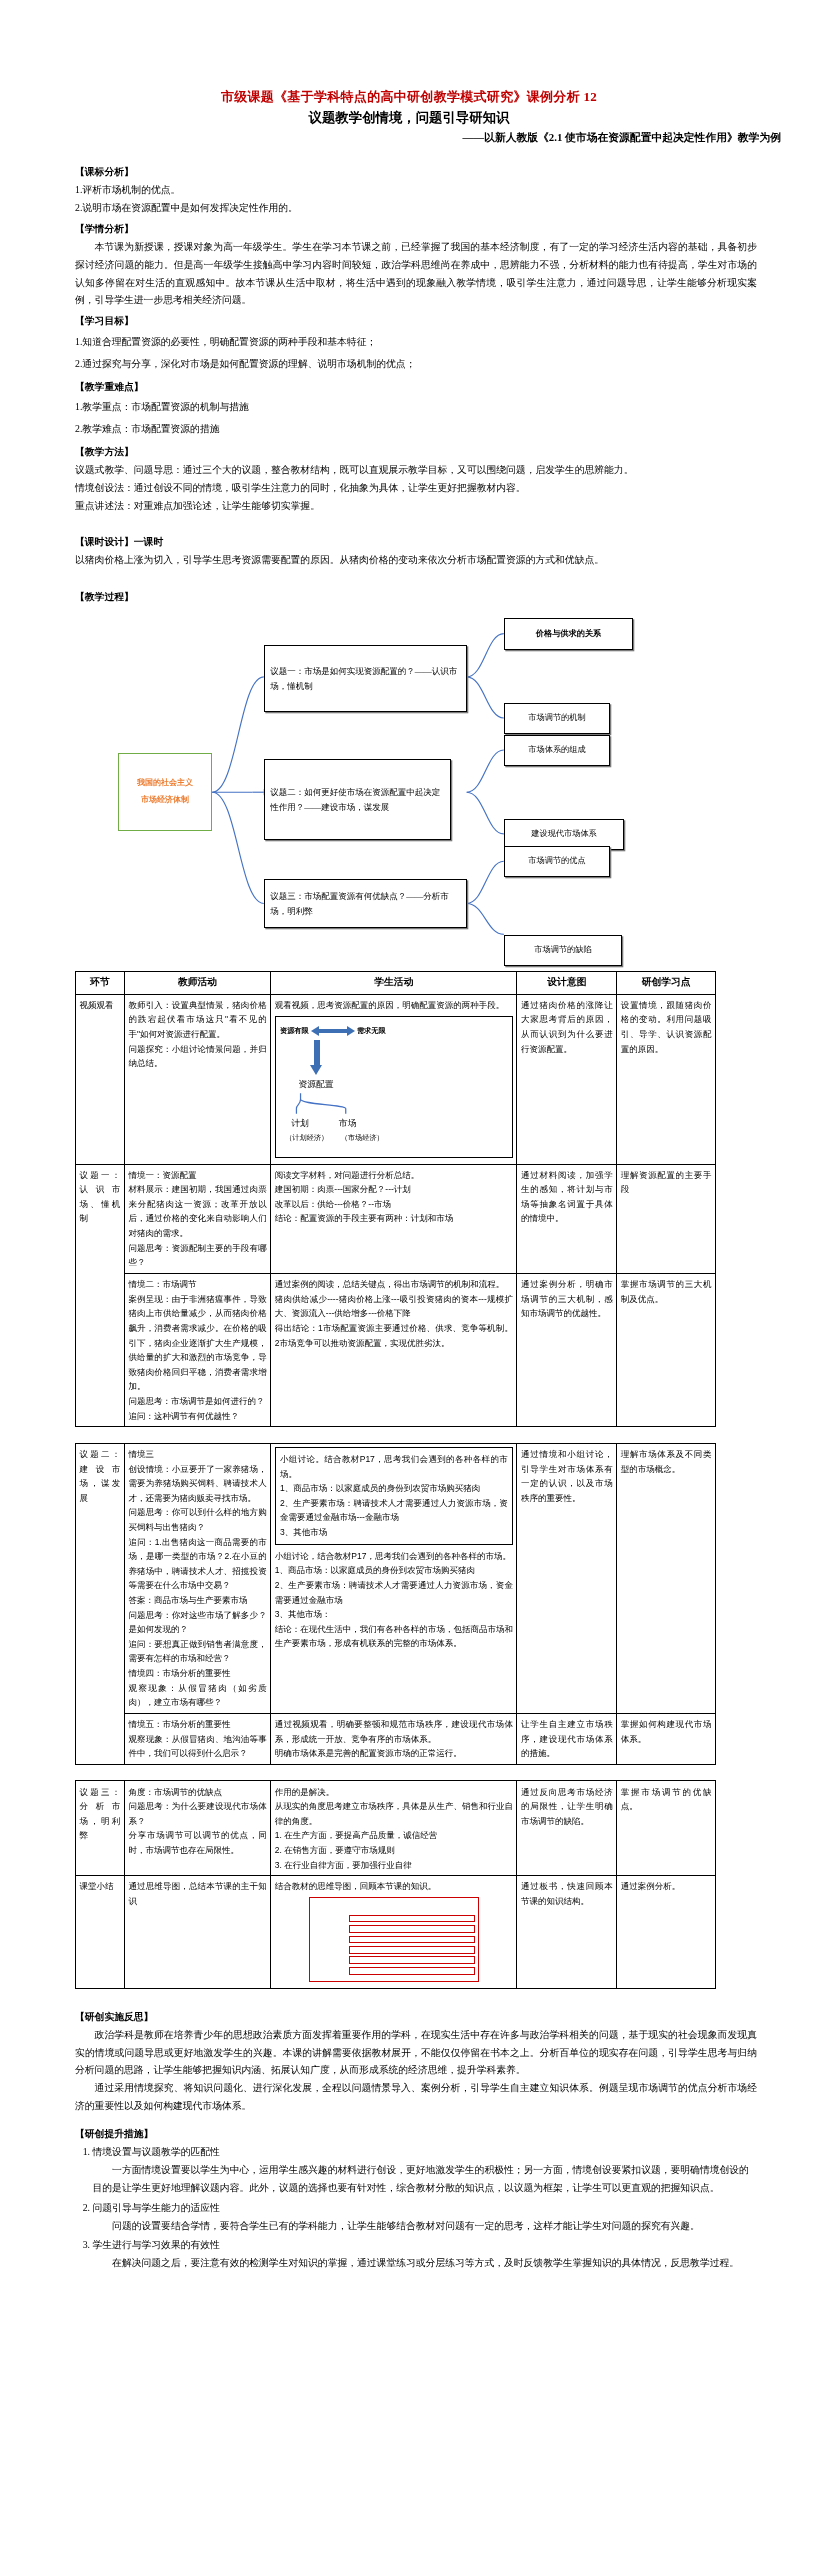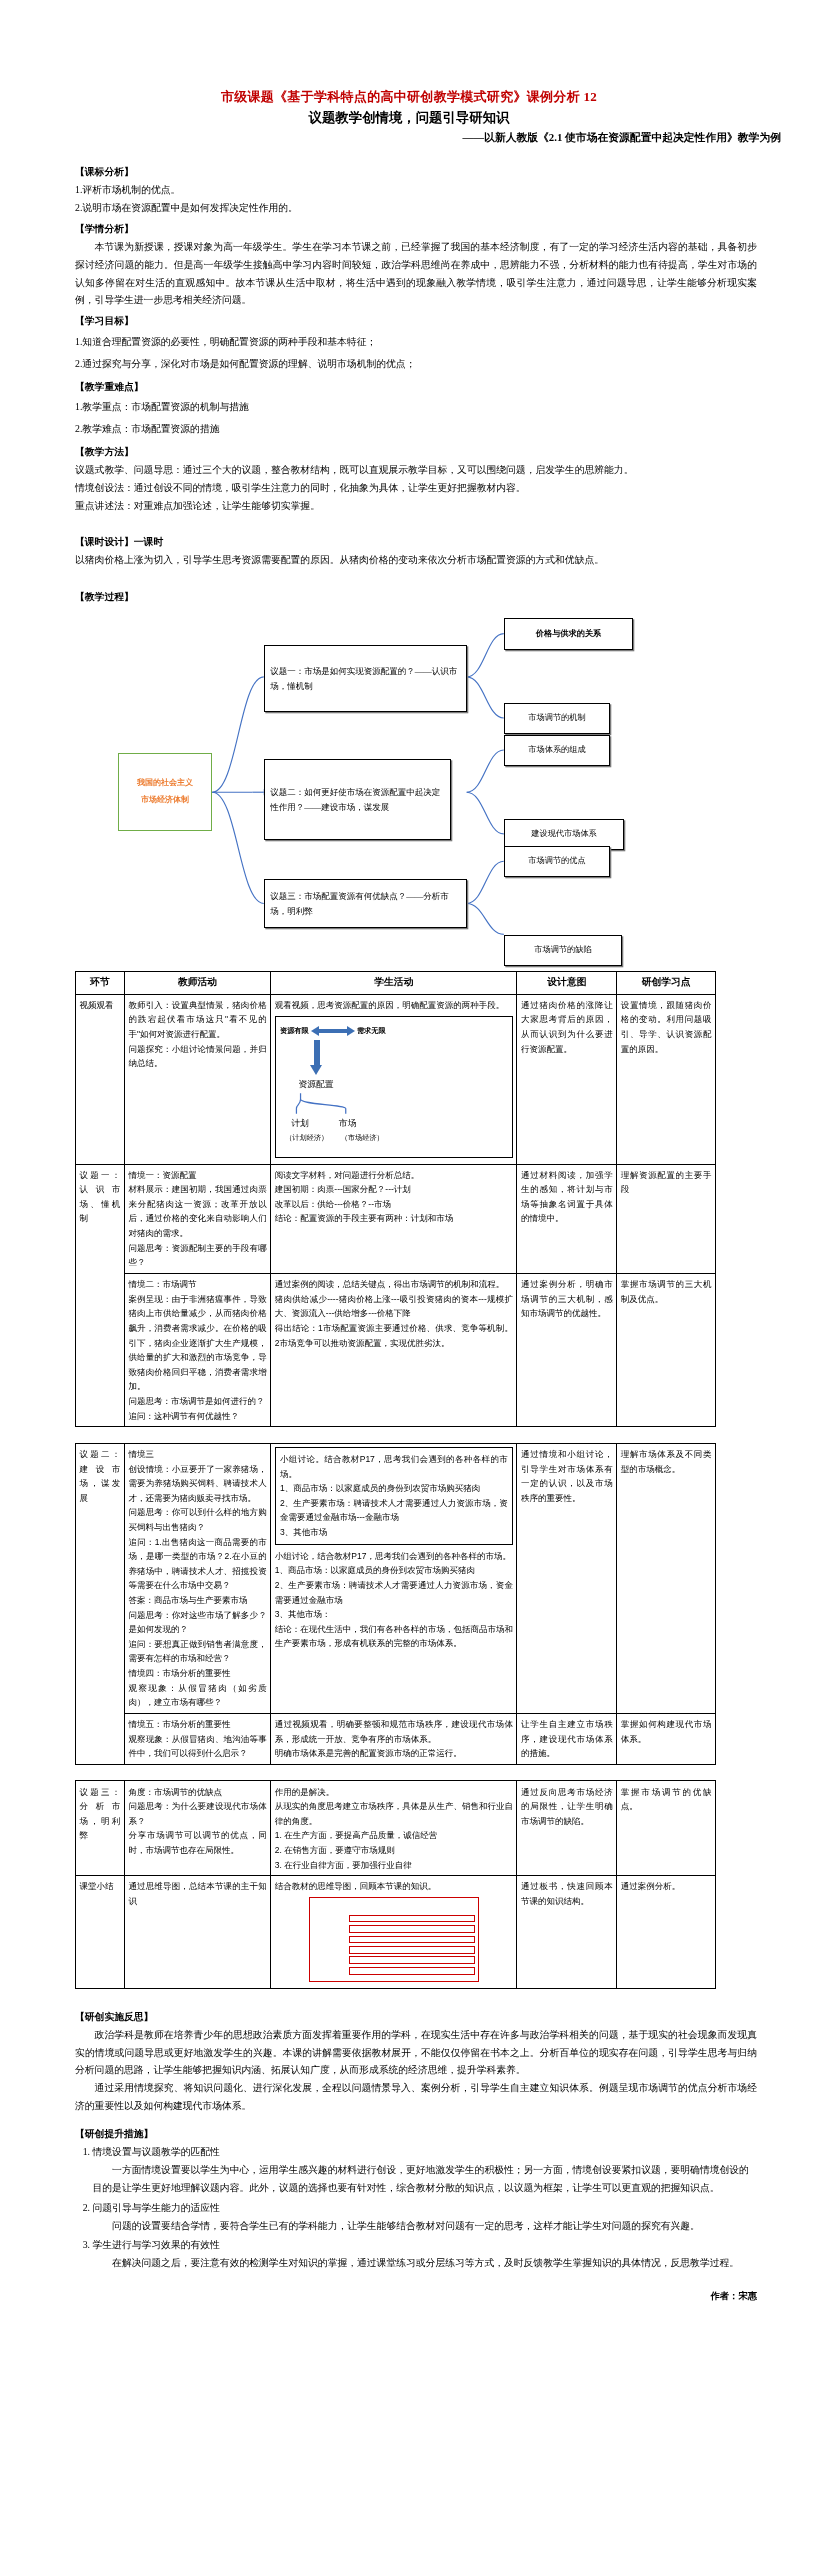--- a/index.html
+++ b/index.html
@@ -468,16 +468,15 @@
         <span>问题引导与学生能力的适应性</span>
         <span class="sub">问题的设置要结合学情，要符合学生已有的学科能力，让学生能够结合教材对问题有一定的思考，这样才能让学生对问题的探究有兴趣。</span>
       </li>
       <li>
         <span>学生进行与学习效果的有效性</span>
         <span class="sub">在解决问题之后，要注意有效的检测学生对知识的掌握，通过课堂练习或分层练习等方式，及时反馈教学生掌握知识的具体情况，反思教学过程。</span>
       </li>
     </ol>
   </div>
 
-  <div class="footer-author">作者：宋惠</div>
 
 </div>
 
 
 </body></html>

